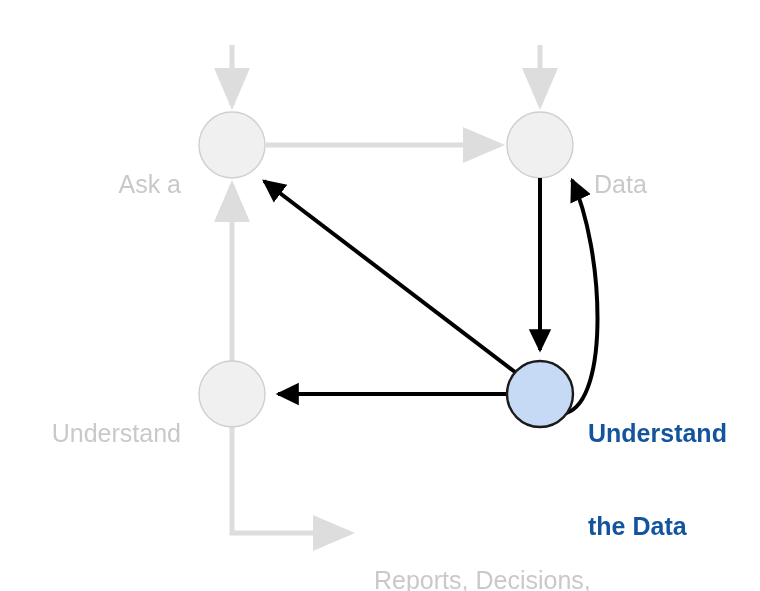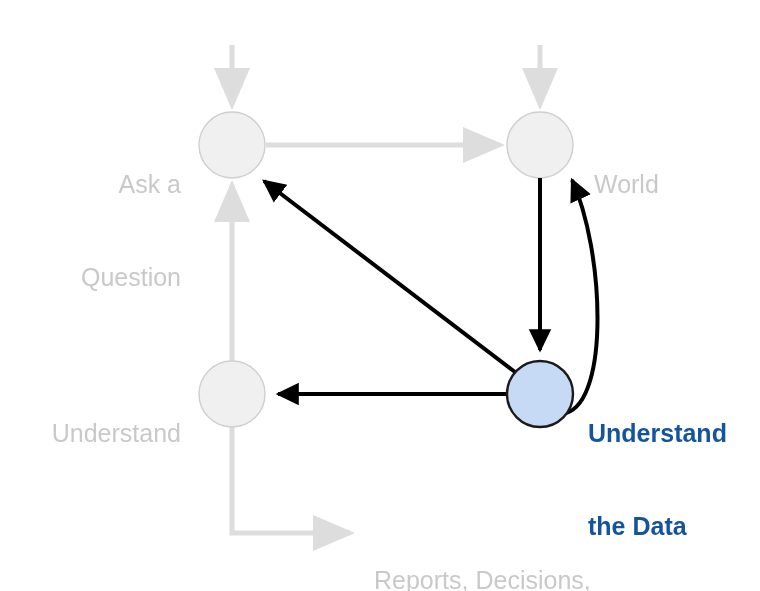--- a/index.html
+++ b/index.html
@@ -86,25 +86,24 @@
       <line x1="507" y1="394" x2="278" y2="394" stroke="#000000" stroke-width="4" marker-end="url(#arrow-black)"></line>
     </g>
 
     <g>
       <circle cx="540" cy="394" r="33" fill="#C6D9F5" stroke="#1A1A1A" stroke-width="2.4"></circle>
     </g>
   </svg>
 
   <div class="node-label label-left" style="left:0px; top:107px; width:181px;">
     <div>Ask a</div>
-    <div>Question</div>
   </div>
 
   <div class="node-label label-right" style="left:594px; top:107px; width:166px;">
-    <div>World</div>
+    <div>Data</div>
   </div>
 
   <div class="node-label label-left" style="left:0px; top:356px; width:181px;">
     <div>Understand</div>
   </div>
 
   <div class="node-label label-right active" style="left:588px; top:356px; width:172px;">
     <div>Understand</div>
     <div>the Data</div>
   </div>

